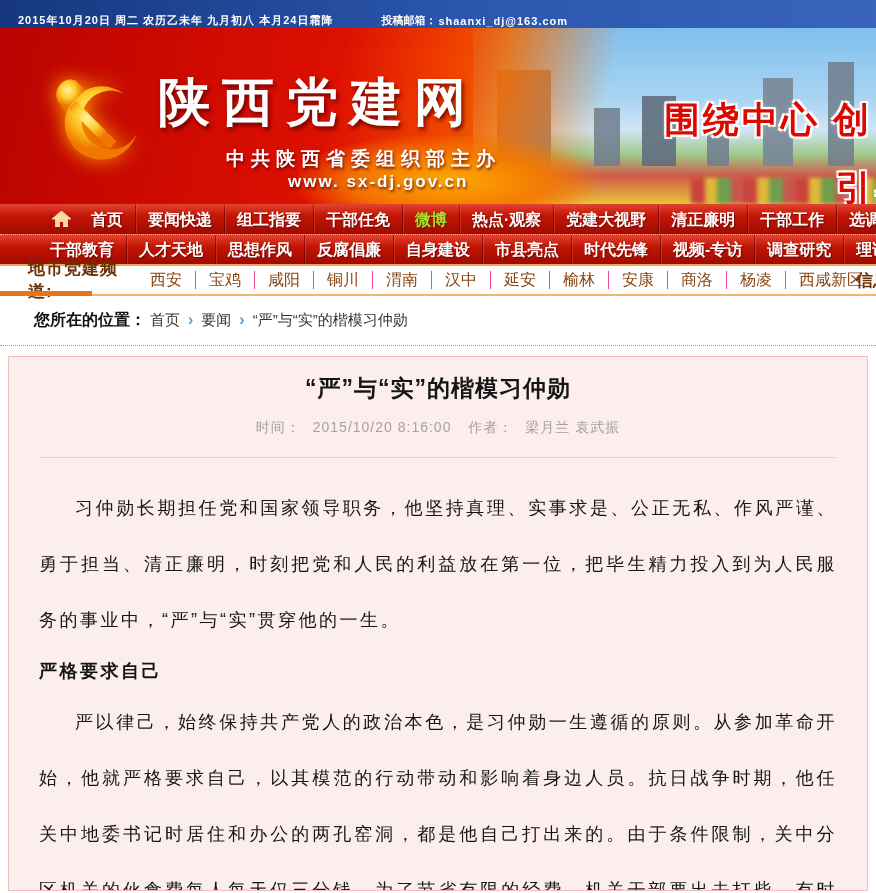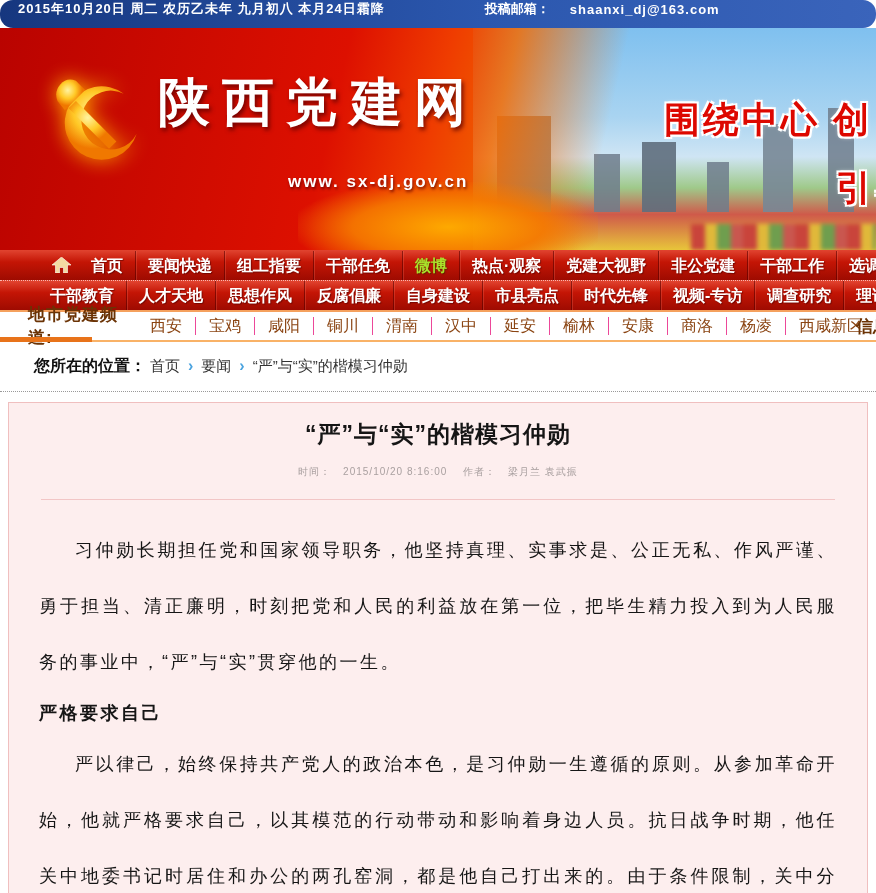--- a/index.html
+++ b/index.html
@@ -2,27 +2,27 @@
 <html><head>
 <meta charset="utf-8">
 <style>
   * { margin:0; padding:0; box-sizing:border-box; }
   html,body { background:#fff; }
   body { font-family:"Liberation Sans","DejaVu Sans",sans-serif; }
   .page { position:relative; width:876px; height:893px; overflow:hidden; background:#fff; }
 
   
   .topbar { height:28px; background:linear-gradient(90deg,#16377f 0%,#2b57ae 55%,#3a64bb 100%);
-            display:flex; align-items:flex-start; color:#fff; font-size:13px; font-weight:bold;border-radius:13px; }
+            display:flex; align-items:flex-end; color:#fff; font-size:11px; font-weight:bold; }
   .topbar .date { margin-left:18px; letter-spacing:1px; }
-  .topbar .mailwrap { margin-left:100px; display:flex; align-items:center; gap:20px; }
+  .topbar .mailwrap { margin-left:48px; display:flex; align-items:center; gap:2px; }
   .topbar .email { font-weight:bold; letter-spacing:1px; }
 
   
-  .banner { position:relative; height:222px; background:#d40c00; overflow:hidden; }
+  .banner { position:relative; height:176px; background:#d40c00; overflow:hidden; }
   .banner .cityscape { position:absolute; top:0; right:0; width:46%; height:100%;
       background:linear-gradient(180deg,#7fc0ef 0%,#a9d4f1 40%,#cfe5f4 58%,#9fc98a 72%,#cf5a4a 84%,#e8c53a 100%); }
   .tower { position:absolute; bottom:38px; background:rgba(110,125,140,.85); }
   .t1{ left:6%;  width:54px; height:96px; background:rgba(150,130,110,.9);}
   .t2{ left:30%; width:26px; height:58px; }
   .t3{ left:42%; width:34px; height:70px; background:rgba(95,110,125,.9);}
   .t4{ left:58%; width:22px; height:50px; }
   .t5{ left:72%; width:30px; height:88px; background:rgba(120,135,150,.9);}
   .t6{ left:88%; width:26px; height:104px; }
   .flowers { position:absolute; bottom:0; right:0; width:46%; height:26px;
@@ -72,21 +72,21 @@
       border-bottom:1px dotted #999; font-size:15px; color:#333; }
   .breadcrumb .bc-label { margin-left:34px; font-weight:bold; color:#111; font-size:16px; }
   .breadcrumb .crumb { margin:0 4px; white-space:nowrap; }
   .breadcrumb .crumb.link { cursor:pointer; }
   .breadcrumb .sep { color:#4aa3df; font-weight:bold; margin:0 4px; font-size:16px; }
 
   
   .article { margin:10px 8px 0; height:535px; background:#fdeeee; border:1px solid #f0bfbf;
       padding:16px 30px 0; overflow:hidden; }
   .a-title { text-align:center; font-size:23px; font-weight:bold; color:#151515; line-height:30px; letter-spacing:1px; }
-  .a-meta { margin-top:16px; text-align:center; font-size:10px; color:#a9a0a0; letter-spacing:1px; }
+  .a-meta { margin-top:16px; text-align:center; font-size:14px; color:#a9a0a0; letter-spacing:1px; }
   .a-meta span { margin:0 6px; }
   .a-divider { margin:20px 2px 0; border-top:1px solid #f2c6c6; }
   .a-body { margin-top:0; color:#161616; font-size:18px; letter-spacing:2.5px; text-align:justify; }
   .a-body p { line-height:56px; text-indent:2em; margin:0; }
   .a-body p.first { margin-top:22px; }
   .a-body .subhead { line-height:46px; text-align:left; font-weight:bold; text-indent:0; font-size:18px; }
 </style>
 </head>
 <body>
 
@@ -120,40 +120,41 @@
             <stop offset="55%" stop-color="#ffc927"></stop>
             <stop offset="100%" stop-color="#f07800"></stop>
           </radialGradient>
         </defs>
         <path d="M78 22 A40 40 0 1 0 92 66 A32 32 0 1 1 78 22 Z" fill="url(#gold)"></path>
         <path d="M26 30 L70 74 L62 82 L18 38 Z" fill="url(#gold)"></path>
         <path d="M14 40 L36 18 L26 8 Q16 4 9 12 Q2 20 6 30 Z" fill="url(#gold)"></path>
       </svg>
     </div>
     <div class="site-title">陕西党建网</div>
+    <div class="organizer">中共陕西省委组织部主办</div>
     <div class="site-url">www. sx-dj.gov.cn</div>
     <div class="slogan slogan1">围绕中心 创</div>
     <div class="slogan slogan2">引导</div>
   </div>
 
   <nav class="nav-row nav-row1">
     <span class="nav-home">
       <svg width="19" height="16" viewBox="0 0 19 16">
         <path d="M9.5 0 L19 8 H15.5 V16 H11.5 V10.5 H7.5 V16 H3.5 V8 H0 Z" fill="#f3dba2" stroke="#fff" stroke-width="0.6"></path>
       </svg>
     </span>
     <ul class="menu">
         <li>首页</li>
         <li>要闻快递</li>
         <li>组工指要</li>
         <li>干部任免</li>
         <li class="accent" style="color: rgb(168, 226, 42);">微博</li>
         <li>热点·观察</li>
         <li>党建大视野</li>
-        <li>非公党建</li>
+        <li>清正廉明</li>
         <li>干部工作</li>
         <li>选调生</li>
       </ul>
   </nav>
 
   <nav class="nav-row nav-row2">
     <ul class="menu">
         <li>干部教育</li>
         <li>人才天地</li>
         <li>思想作风</li>

